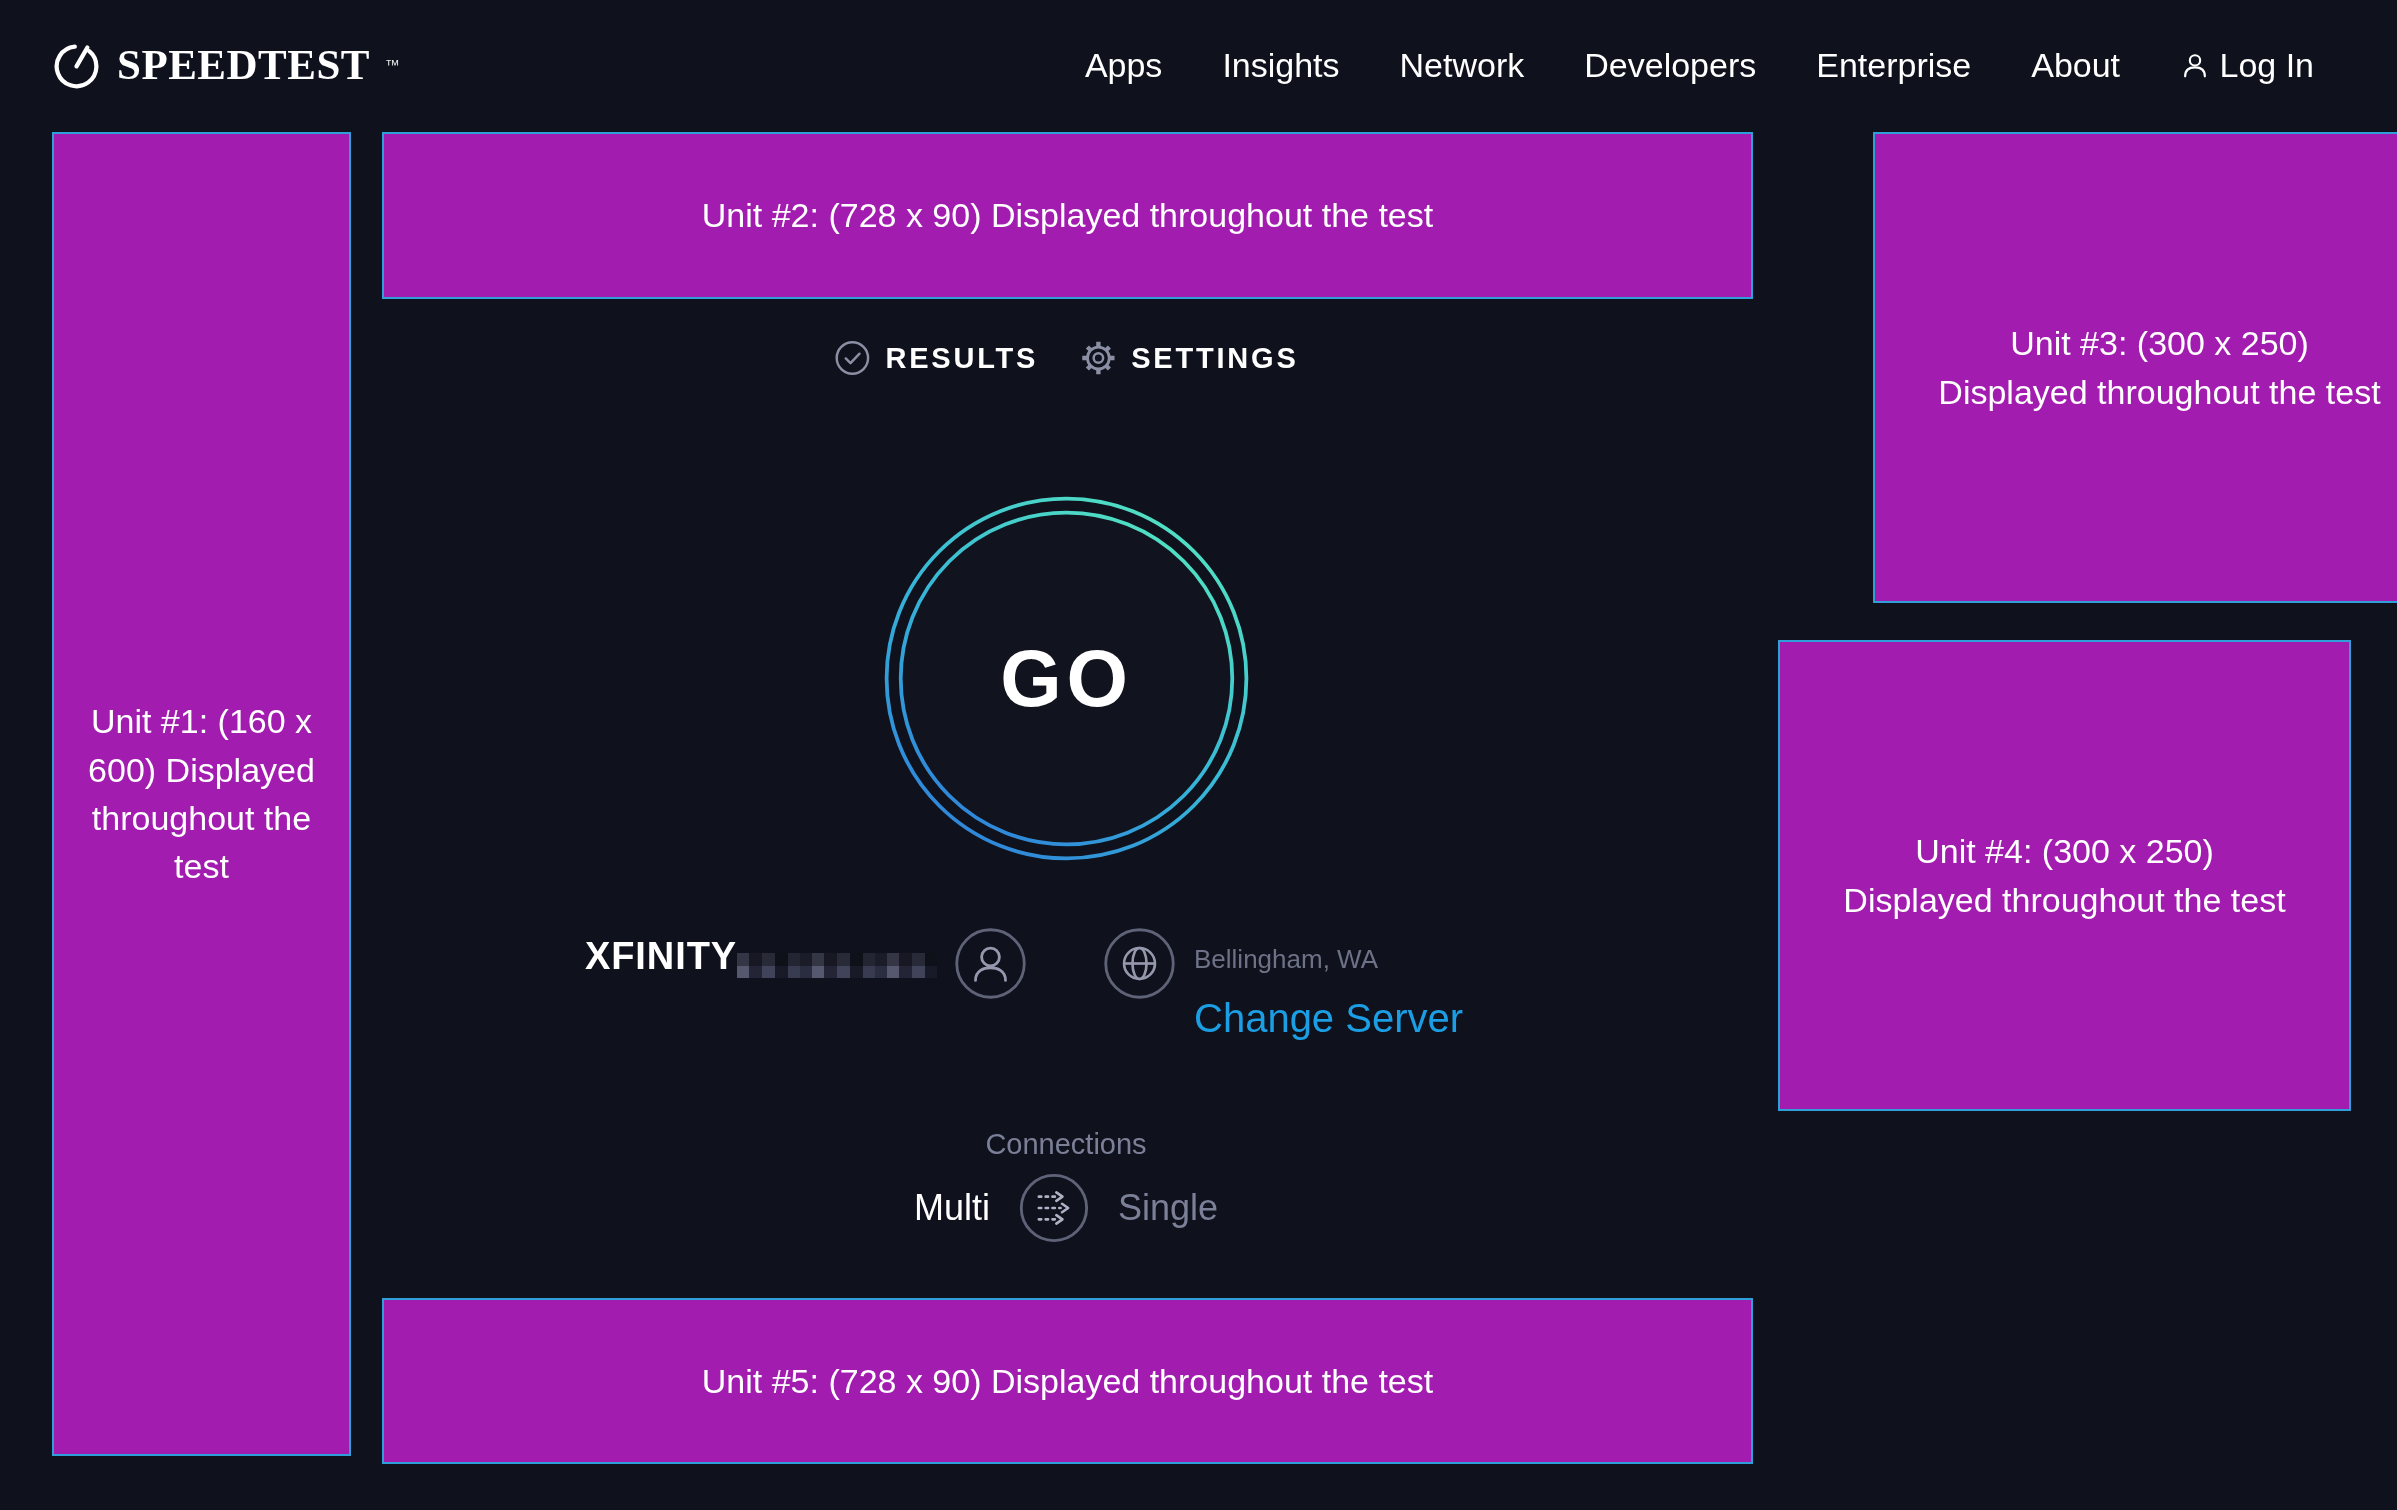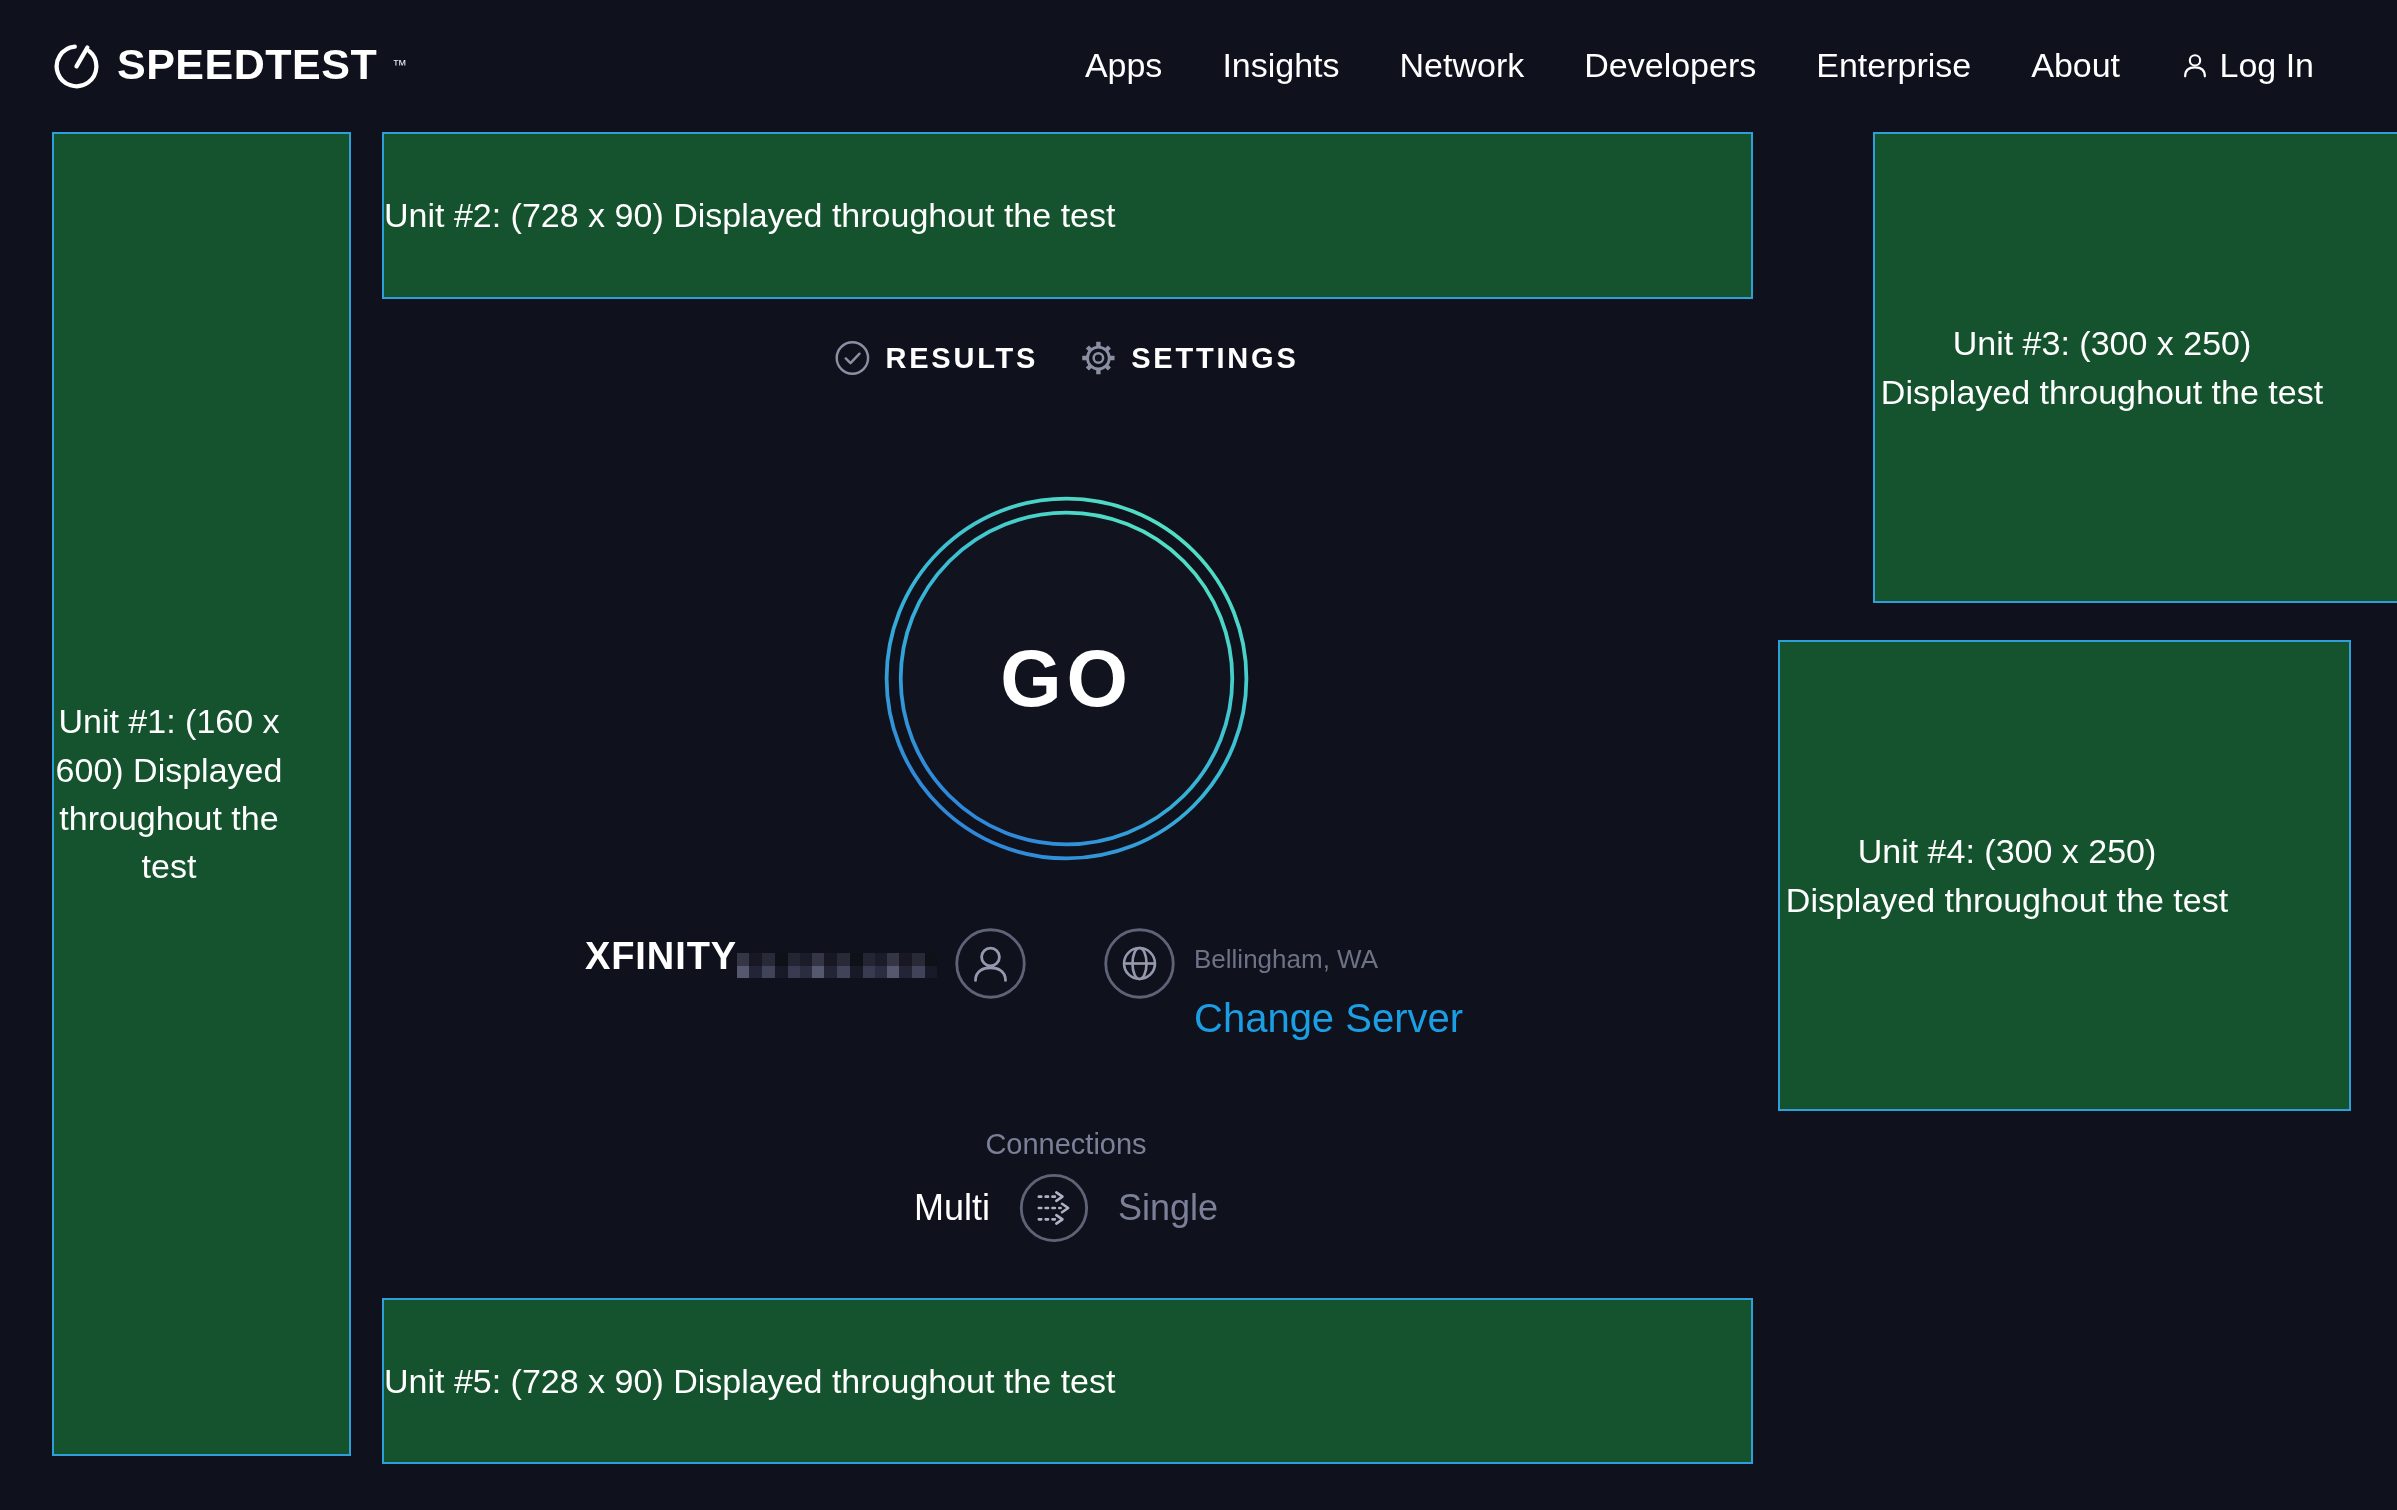--- a/index.html
+++ b/index.html
@@ -5,30 +5,30 @@
   * { margin:0; padding:0; box-sizing:border-box; }
   html,body { width:2397px; height:1510px; }
   body {
     position:relative; overflow:hidden;
     background:#0f111c; color:#fff;
     font-family:"Liberation Sans", sans-serif;
   }
 
   
   .logo { position:absolute; left:51px; top:38px; display:flex; align-items:center; gap:15px; cursor:pointer; }
-  .logo-text { font-size:43px; font-weight:700; letter-spacing:0.5px; line-height:53px; }
+  .logo-text { font-size:43px; font-weight:700; letter-spacing:0.5px; line-height:53px;font-family:Liberation Serif, serif; }
   .logo-mark { font-size:15px; vertical-align:top; line-height:19px; opacity:.9; }
   .nav { position:absolute; right:83px; top:43px; display:flex; align-items:flex-start; gap:60px; }
   .nav-item { font-size:34px; line-height:45px; color:#fff; cursor:pointer; white-space:nowrap; }
   .login { display:flex; align-items:center; gap:9.4px; }
 
   
   .ad {
-    position:absolute; background:#14532d; border:2.8px solid #2e9fd9;
-    display:flex; align-items:center; 
+    position:absolute; background:#a21caf; border:2.8px solid #2e9fd9;
+    display:flex; align-items:center; justify-content:center;
     text-align:center; cursor:pointer;
   }
   .ad-txt { font-size:34px; line-height:1.42; color:#ffffff; }
   #ad1 { left:52px;   top:132px;  width:299px;  height:1324px; }
   #ad2 { left:382px;  top:132px;  width:1371px; height:167px;  }
   #ad3 { left:1873px; top:132px;  width:573px;  height:471px;  }
   #ad4 { left:1778px; top:640px;  width:573px;  height:471px;  }
   #ad5 { left:382px;  top:1298px; width:1371px; height:166px;  }
   #ad1 .ad-txt { max-width:230px; }
   #ad3 .ad-txt, #ad4 .ad-txt { max-width:454px; }

